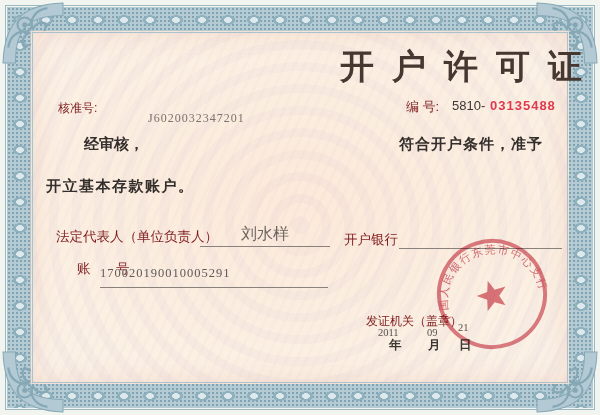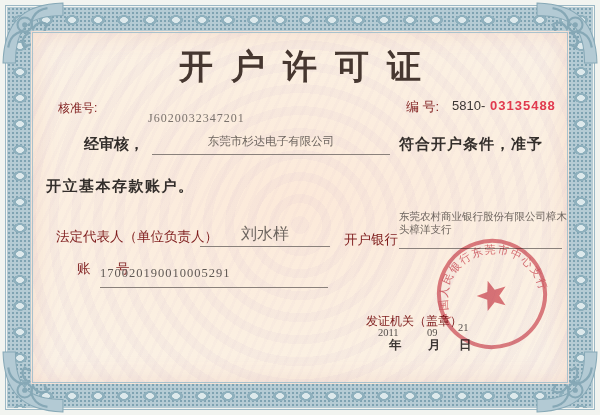--- a/index.html
+++ b/index.html
@@ -40,21 +40,21 @@
     background:radial-gradient(120% 100% at 50% 48%,#fce9d9 0%,#fbf0e2 45%,#f9f3ea 75%,#f6f3ee 100%);
     box-shadow:inset 0 0 26px rgba(236,186,166,.45);}
   .paper::before{content:"";position:absolute;inset:0;
     background-image:
       repeating-radial-gradient(circle at 50% 55%,rgba(173,141,196,.055) 0 9px,rgba(173,141,196,0) 9px 22px),
       repeating-linear-gradient(115deg,rgba(186,150,198,.045) 0 3px,rgba(186,150,198,0) 3px 9px);}
 
   
   .layer{position:absolute;inset:0;}
   .abs{position:absolute;}
-  .title{left:0;right:0;top:44px;text-align:center;font-family:"DejaVu Serif","Liberation Serif",serif;
+  .title{left:0;right:0;top:44px;text-align:right;font-family:"DejaVu Serif","Liberation Serif",serif;
     font-weight:bold;font-size:34px;letter-spacing:18px;padding-left:18px;color:#463730;}
   .label{font-weight:400;color:#7f1d1d;}
   .small-label{font-size:12px;}
   .mid-label{font-size:13.5px;}
   .big-label{font-size:15px;color:#332e2b;font-weight:700;}
   .fill{font-family:"Liberation Serif","DejaVu Serif",serif;color:#6d655f;}
   .num{font-family:"Liberation Serif","DejaVu Serif",serif;color:#5f5854;letter-spacing:1px;}
   .uline{border-bottom:1px solid #8a817b;}
   .red{color:#e13a4e;font-weight:700;}
   .datecell{font-family:"Liberation Serif",serif;font-size:10.5px;color:#55504c;}
@@ -115,34 +115,30 @@
     <div class="abs title">开户许可证</div>
 
     <span class="abs label small-label" style="left:58px;top:100px;">核准号:</span>
     <span class="abs num" style="left:148px;top:91px;font-size:12px;color:#7a726c;margin-top:20px;">J6020032347201</span>
 
     <span class="abs label" style="left:406px;top:98px;font-size:13px;">编 号:</span>
     <span class="abs" style="left:452px;top:98px;font-size:13px;color:#3c3633;">5810-</span>
     <span class="abs red" style="left:490px;top:98px;font-size:13px;letter-spacing:1px;">03135488</span>
 
     <span class="abs big-label" style="left:84px;top:135px;">经审核，</span>
-    <span class="abs uline" style="left:152px;top:131px;width:238px;height:23px;text-align:center;">
-      <span class="fill" style="font-size:11.5px;">东莞市杉达电子有限公司</span>
-    </span>
     <span class="abs big-label" style="left:399px;top:135px;letter-spacing:1px;">符合开户条件，准予</span>
 
     <span class="abs big-label" style="left:46px;top:177px;letter-spacing:1.5px;">开立基本存款账户。</span>
 
     <span class="abs label mid-label" style="left:56px;top:228px;">法定代表人（单位负责人）</span>
     <span class="abs uline" style="left:200px;top:224px;width:130px;height:22px;text-align:center;">
       <span class="fill" style="font-size:16px;">刘水样</span>
     </span>
 
     <span class="abs label mid-label" style="left:344px;top:231px;">开户银行</span>
-    <span class="abs fill" style="left:399px;top:211px;width:168px;font-size:10.5px;line-height:12.5px;">东莞农村商业银行股份有限公司樟木头樟洋支行</span>
     <span class="abs uline" style="left:399px;top:247px;width:163px;height:1px;"></span>
 
     <span class="abs label mid-label" style="left:57px;top:260px;letter-spacing:6px;padding-left:20px;">账　号</span>
     <span class="abs uline" style="left:100px;top:263px;width:228px;height:24px;">
       <span class="num" style="font-size:12.5px;margin-left:0;">170020190010005291</span>
     </span>
 
     <span class="abs label small-label" style="left:366px;top:313px;">发证机关（盖章）</span>
     <span class="abs datecell" style="left:378px;top:327px;">2011</span>
     <span class="abs datecell" style="left:427px;top:327px;">09</span>

